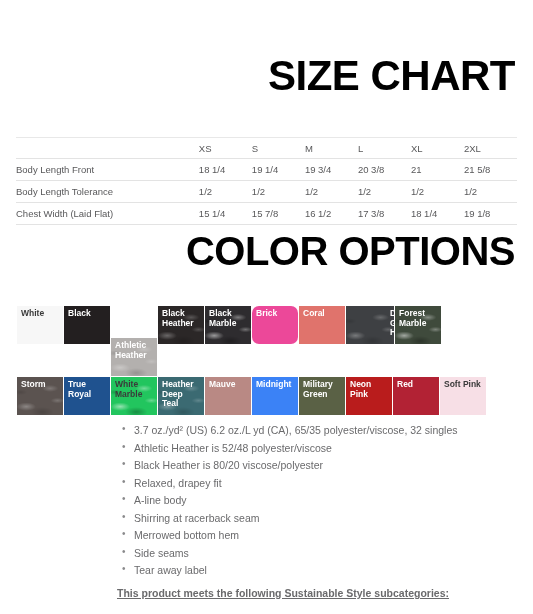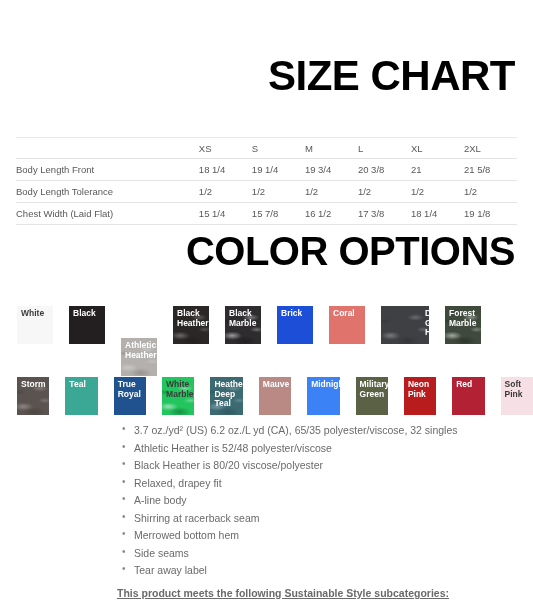--- a/index.html
+++ b/index.html
@@ -70,21 +70,21 @@
   
   .swatch-grid {
     padding: 8px 0 0 17px;
     display: flex;
     flex-direction: column;
     gap: 1px;
     width: 516px;
   }
   .swatch-row {
     display: flex;
-    gap: 16px;
+    gap: 1px;
   }
   .swatch {
     width: 46px;
     height: 38px;
     box-sizing: border-box;
     padding: 3px 4px 0 4px;
     font-size: 8.5px;
     line-height: 9.5px;
     font-weight: bold;
     overflow: hidden;
@@ -213,42 +213,39 @@
       </div>
       <div class="swatch dark tex" style="background: rgb(179, 176, 174); margin-top: 32px;">
         <span class="swatch-label">Athletic Heather</span>
       </div>
       <div class="swatch dark tex" style="background: rgb(43, 39, 39);">
         <span class="swatch-label">Black Heather</span>
       </div>
       <div class="swatch dark tex tex-strong" style="background: rgb(46, 44, 47);">
         <span class="swatch-label">Black Marble</span>
       </div>
-      <div class="swatch dark" style="background: #1d4ed8;">
+      <div class="swatch dark" style="background: #ec4899; border-radius: 7px;">
         <span class="swatch-label">Brick</span>
       </div>
       <div class="swatch dark" style="background: rgb(224, 115, 108);">
         <span class="swatch-label">Coral</span>
       </div>
       <div class="swatch dark tex" style="background: rgb(62, 64, 67); padding-left: 44px;">
         <span class="swatch-label">Dark Grey Heather</span>
       </div>
       <div class="swatch dark tex tex-strong" style="background: rgb(63, 74, 60);">
         <span class="swatch-label">Forest Marble</span>
       </div>
       <div class="swatch light" style="background: rgb(255, 255, 255);">
         <span class="swatch-label"></span>
       </div>
     </div>
     <div class="swatch-row">
       <div class="swatch dark tex" style="background: rgb(91, 83, 80);">
         <span class="swatch-label">Storm</span>
-      </div>
-      <div class="swatch dark" style="background: rgb(58, 168, 148);">
-        <span class="swatch-label">Teal</span>
       </div>
       <div class="swatch dark" style="background: rgb(31, 82, 143);">
         <span class="swatch-label">True Royal</span>
       </div>
       <div class="swatch light tex tex-strong" style="background: #22c55e;">
         <span class="swatch-label">White Marble</span>
       </div>
       <div class="swatch dark tex" style="background: rgb(59, 106, 114);">
         <span class="swatch-label">Heather Deep Teal</span>
       </div>

